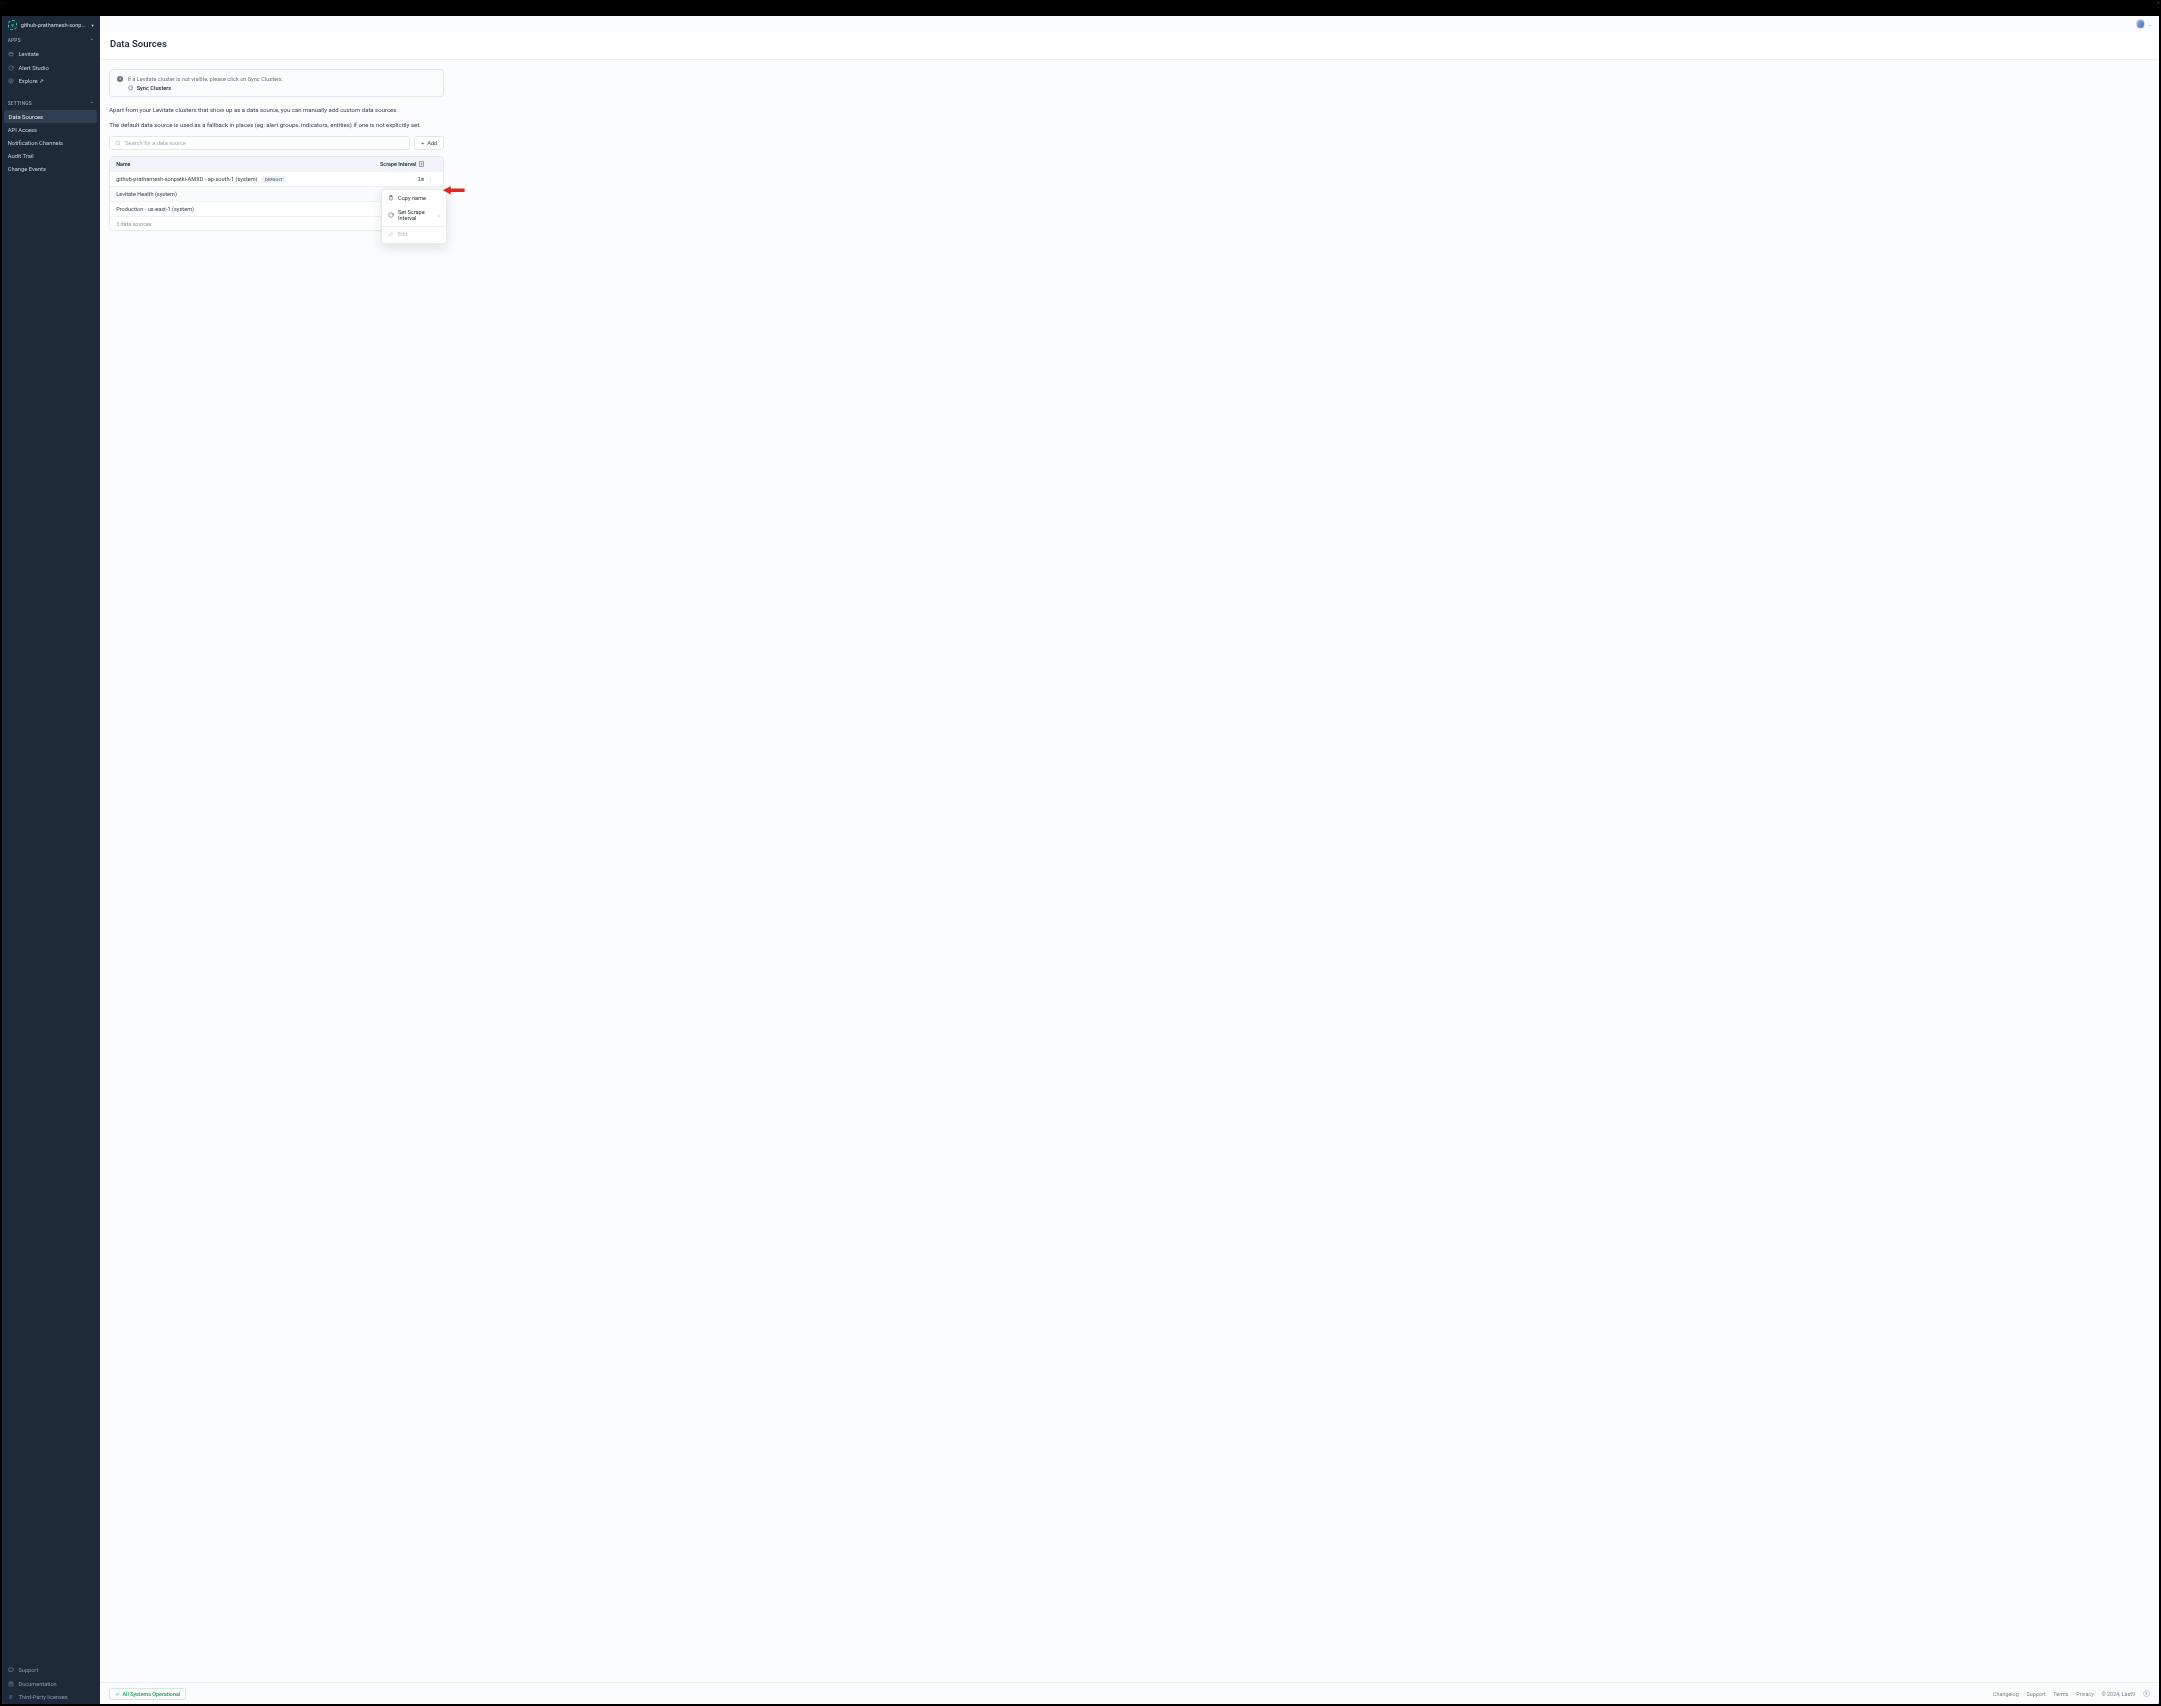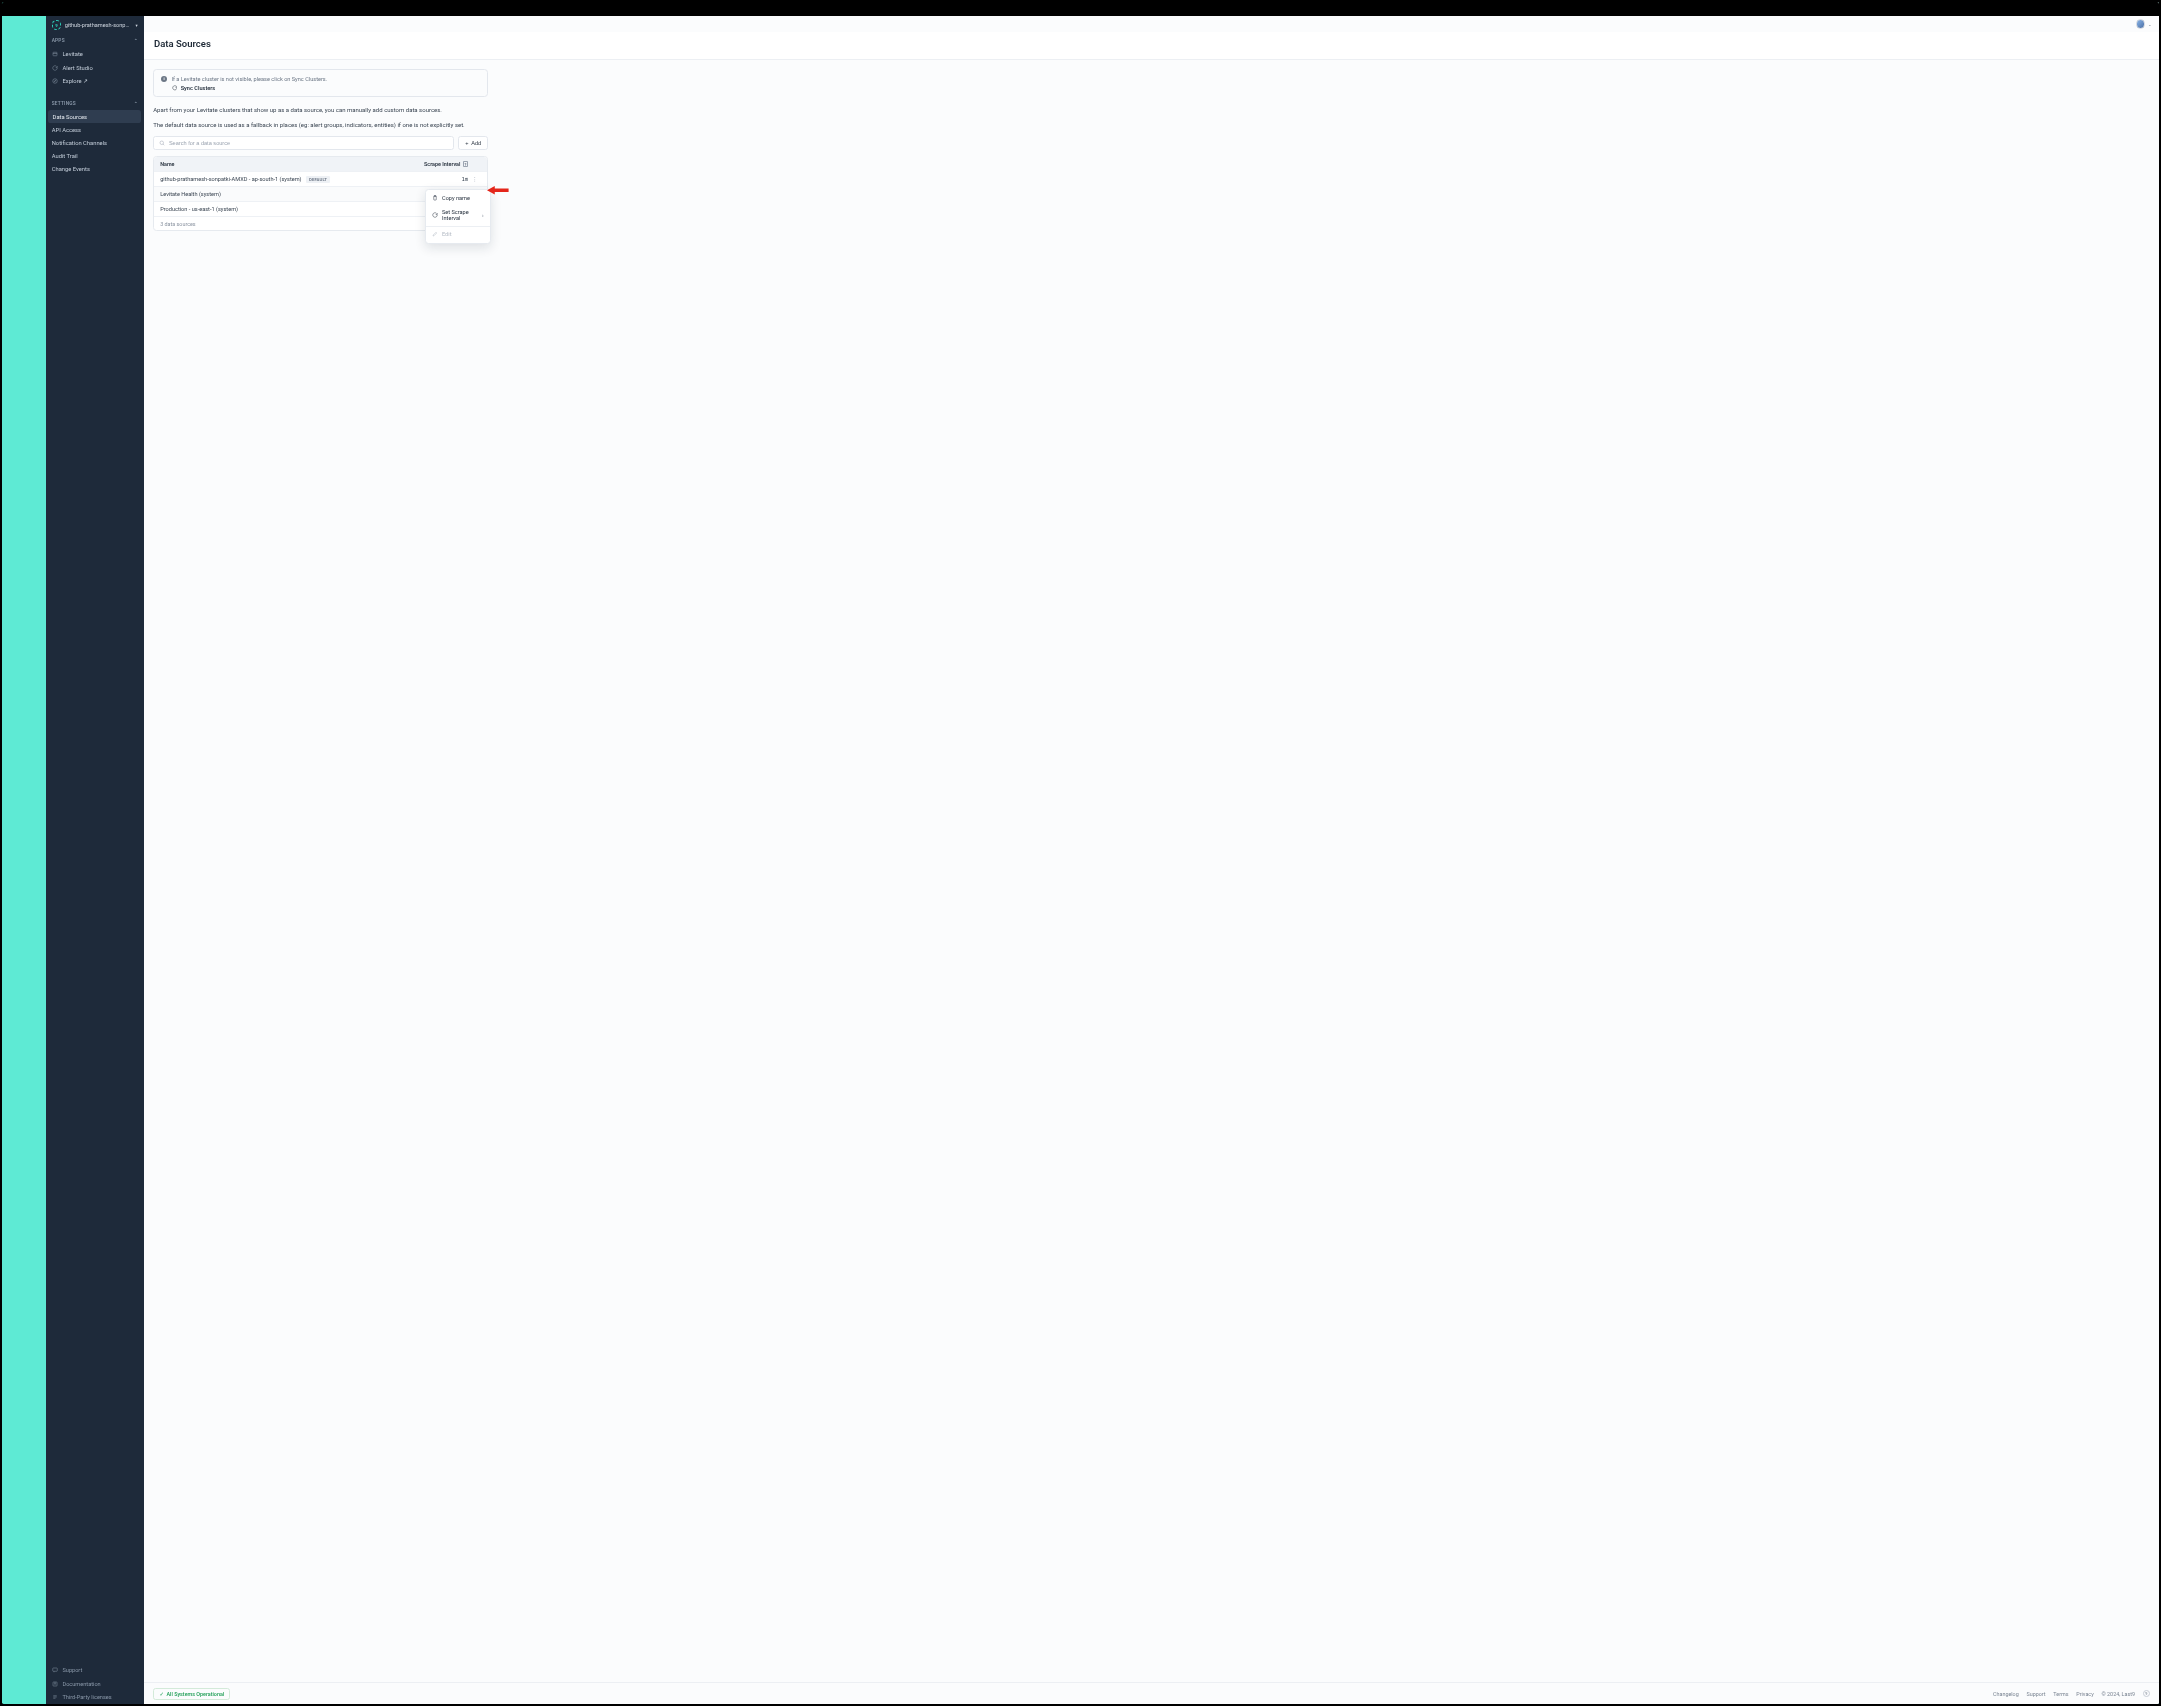--- a/index.html
+++ b/index.html
@@ -1,17 +1,17 @@
 <!DOCTYPE html>
 <html style="font-size:7px"><head>
 <meta charset="utf-8">
 <style>
 * { margin: 0; padding: 0; box-sizing: border-box; }
 body { font-family: -apple-system, BlinkMacSystemFont, "Segoe UI", Roboto, sans-serif; background: #000; padding: 1.7px; }
-.app-frame { display: flex; height: calc(100vh - 3.5px); background: #5eead4; border-radius: 1.7px; overflow: hidden; position: relative; padding-left: 44px; }
+.app-frame { display: flex; height: calc(100vh - 3.5px); background: #5eead4; border-radius: 1.7px; overflow: hidden; position: relative; }
 .top-black-bar { position: absolute; top: 0; left: 0; right: 0; height: 14.3px; background: #000; z-index: 100; }
 .sidebar { width: 98px; background: #1e2a3a; display: flex; flex-direction: column; color: #9ca9b8; font-size: 5.6px; padding-top: 14.3px; }
 .org-selector { display: flex; align-items: center; gap: 3.5px; padding: 4.3px 6px 4.3px 6px; cursor: pointer; color: #d0d7e0; }
 .logo-badge { width: 9.5px; height: 9.5px; border-radius: 50%; border: 0.6px dashed #2dd4bf; display: flex; align-items: center; justify-content: center; font-size: 4.3px; color: #2dd4bf; font-weight: 600; }
 .org-name { font-size: 5.6px; flex: 1; white-space: nowrap; overflow: hidden; text-overflow: ellipsis; }
 .section-hdr { display: flex; align-items: center; justify-content: space-between; padding: 4.3px 6px; font-size: 4.8px; font-weight: 600; letter-spacing: 0.2px; color: #8a98a9; text-transform: uppercase; cursor: pointer; }
 .nav-item { display: flex; align-items: center; gap: 4.3px; padding: 3.5px 6px; cursor: pointer; color: #c2ccd8; font-size: 5.8px; }
 .nav-item.active { background: #2f3d50; border-radius: 2.6px; margin: 0 2.6px; padding: 3.5px 4.3px; color: #e4e9ef; }
 .nav-icon { width: 6.5px; height: 6.5px; display: inline-flex; align-items: center; justify-content: center; color: #8a98a9; flex-shrink: 0; }
 .sidebar-spacer { flex: 1; }

